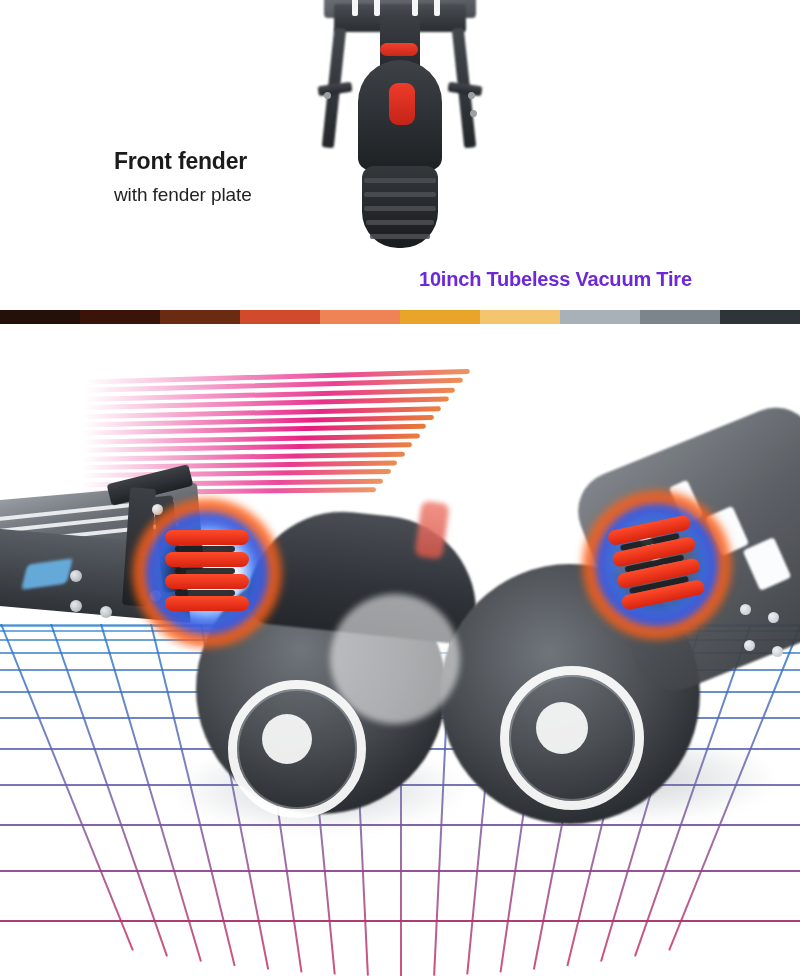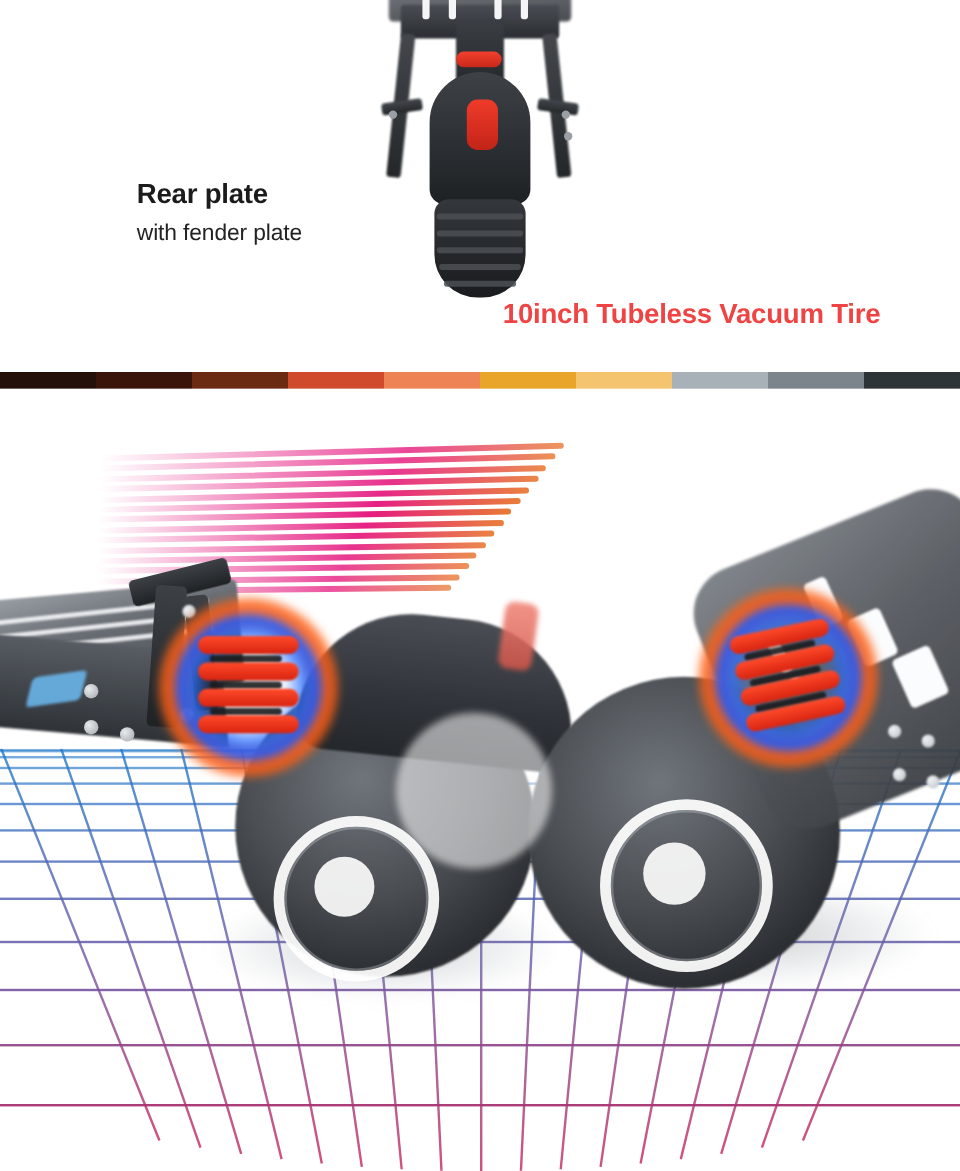--- a/index.html
+++ b/index.html
@@ -18,22 +18,22 @@
 
   .label-rear-fender{
     position:absolute;left:114px;top:148px;
     font-size:23px;font-weight:bold;color:#1b1b1b;letter-spacing:-0.2px;
   }
   .label-rear-sub{
     position:absolute;left:114px;top:184px;
     font-size:19px;font-weight:normal;color:#232323;letter-spacing:-0.1px;
   }
   .label-tire{
-    position:absolute;left:419px;top:248px;
-    font-size:23px;font-weight:bold;color:#ef4444;letter-spacing:-0.2px;
+    position:absolute;left:419px;top:268px;
+    font-size:20px;font-weight:bold;color:#6d28d9;letter-spacing:-0.2px;
   }
 
   
   .scooter-top{position:absolute;left:300px;top:-12px;width:200px;height:270px;}
   .st-deck{
     position:absolute;left:24px;top:-10px;width:152px;height:40px;
     background:linear-gradient(175deg,#8f949a 0%,#5d6268 40%,#3a3e43 100%);
     border-radius:4px;filter:blur(1.2px);opacity:.92;
   }
   .st-deck2{
@@ -216,21 +216,21 @@
       <div class="st-tread" style="left:64px;top:190px;width:72px;height:5px;"></div>
       <div class="st-tread" style="left:64px;top:204px;width:72px;height:5px;"></div>
       <div class="st-tread" style="left:64px;top:218px;width:72px;height:5px;"></div>
       <div class="st-tread" style="left:66px;top:232px;width:68px;height:5px;"></div>
       <div class="st-tread" style="left:70px;top:246px;width:60px;height:5px;"></div>
       <div class="st-bolt" style="left:24px;top:104px;"></div>
       <div class="st-bolt" style="left:168px;top:104px;"></div>
       <div class="st-bolt" style="left:170px;top:122px;"></div>
     </div>
 
-    <div class="label-rear-fender">Rear plate</div>
+    <div class="label-rear-fender">Front fender</div>
     <div class="label-rear-sub">with fender plate</div>
     <div class="label-tire">10inch Tubeless Vacuum Tire</div>
   </div>
 
   <div class="color-band" id="color-band">
       <i style="background: rgb(36, 16, 9);"></i>
       <i style="background: rgb(58, 20, 8);"></i>
       <i style="background: rgb(107, 42, 18);"></i>
       <i style="background: rgb(207, 75, 44);"></i>
       <i style="background: rgb(238, 132, 86);"></i>

